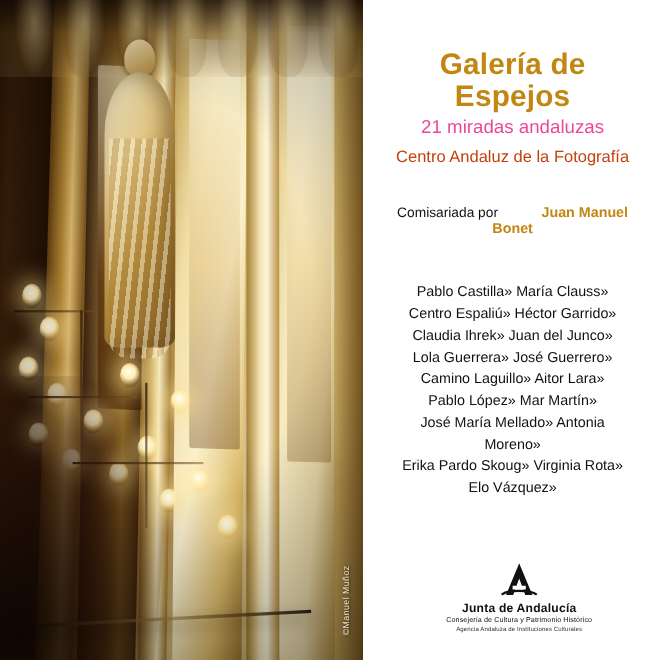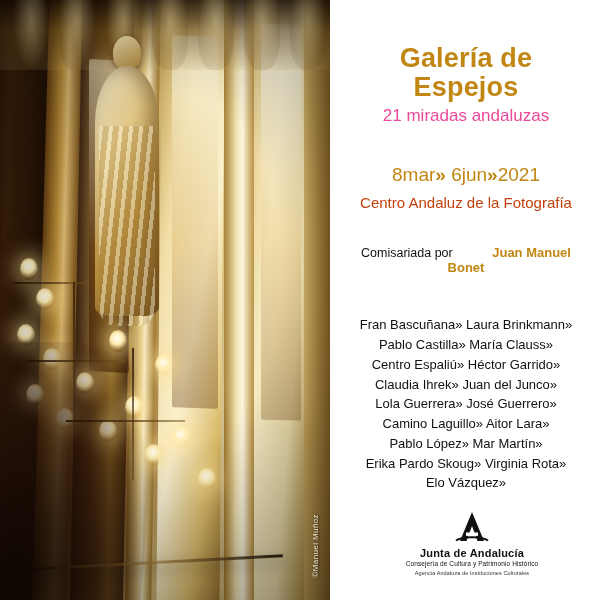--- a/index.html
+++ b/index.html
@@ -309,39 +309,36 @@
     <div class="vignette"></div>
 
     <div class="credit">©Manuel Muñoz</div>
   </div>
 
   <div class="content">
 
     <h1 class="title">Galería de Espejos</h1>
     <h2 class="subtitle">21 miradas andaluzas</h2>
 
-    <div class="dates">
-      <span>8mar</span><span class="sep">»</span>&nbsp;<span>6jun</span><span class="sep">»</span><span>2021</span>
-    </div>
 
     <div class="venue">Centro Andaluz de la Fotografía</div>
 
     <div class="curator">
       <span>Comisariada por</span>
       <span class="name">Juan Manuel Bonet</span>
     </div>
 
     <div class="artists">
-      <div>Fran Bascuñana» Laura Brinkmann»</div>
       <div>Pablo Castilla» María Clauss»</div>
       <div>Centro Espaliú» Héctor Garrido»</div>
       <div>Claudia Ihrek» Juan del Junco»</div>
       <div>Lola Guerrera» José Guerrero»</div>
       <div>Camino Laguillo» Aitor Lara»</div>
       <div>Pablo López» Mar Martín»</div>
+      <div>José María Mellado» Antonia Moreno»</div>
       <div>Erika Pardo Skoug» Virginia Rota»</div>
       <div>Elo Vázquez»</div>
     </div>
 
     <div class="logo-block">
       <svg class="logo-mark" viewBox="0 0 44 34" aria-hidden="true">
         <path d="M22 2 L34 31 L27.5 31 L22 16 L16.5 31 L10 31 Z" fill="#111111"></path>
         <rect x="16" y="22.5" width="12" height="3.4" fill="#ffffff"></rect>
         <path d="M6 30.5 C 12 26, 32 26, 38 30.5" stroke="#111111" stroke-width="2" fill="none"></path>
       </svg>

